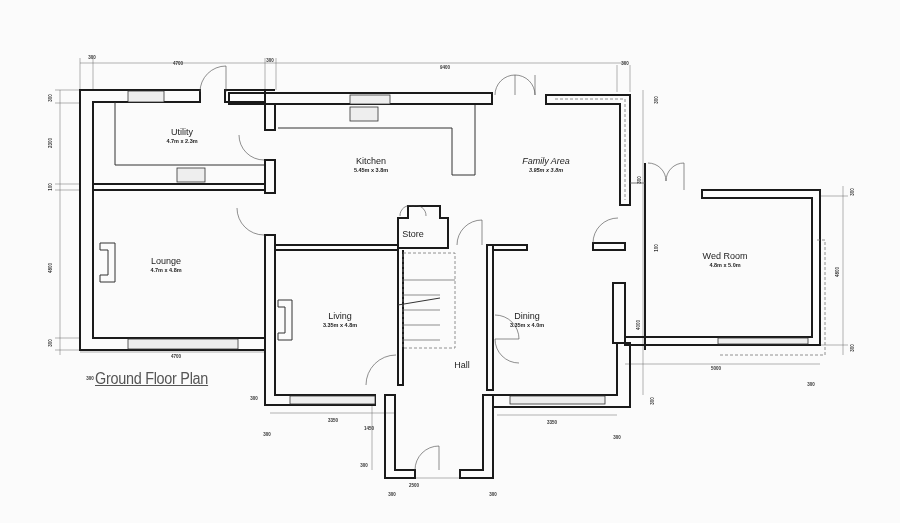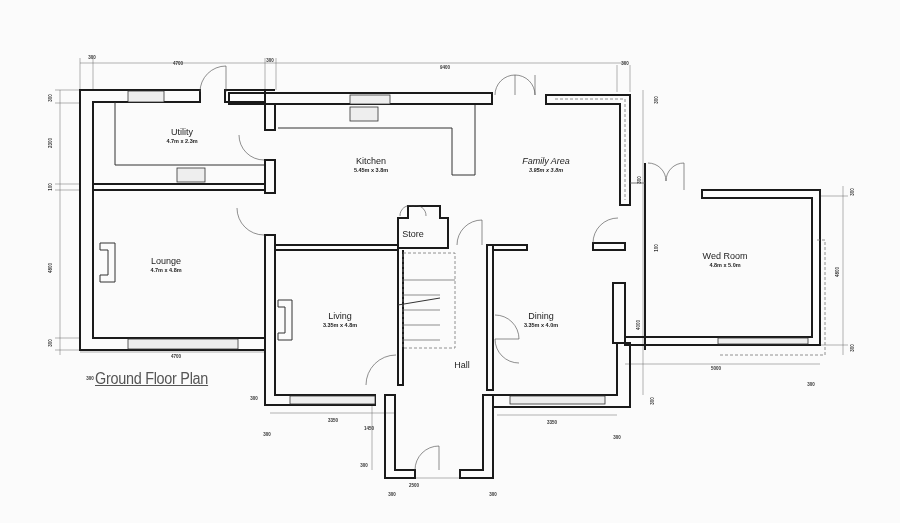--- a/index.html
+++ b/index.html
@@ -151,21 +151,21 @@
   <span class="size">3.95m x 3.8m</span>
 </div>
 <div class="lbl" style="left:166px;top:265px;">
   <span class="name">Lounge</span>
   <span class="size">4.7m x 4.8m</span>
 </div>
 <div class="lbl" style="left:340px;top:320px;">
   <span class="name">Living</span>
   <span class="size">3.35m x 4.8m</span>
 </div>
-<div class="lbl" style="left:541px;top:320px;">
+<div class="lbl" style="left:527px;top:320px;">
   <span class="name">Dining</span>
   <span class="size">3.35m x 4.0m</span>
 </div>
 <div class="lbl" style="left:725px;top:260px;">
   <span class="name">Wed Room</span>
   <span class="size">4.8m x 5.0m</span>
 </div>
 <div class="lbl" style="left:413px;top:235px;">
   <span class="name store-lbl">Store</span>
 </div>

